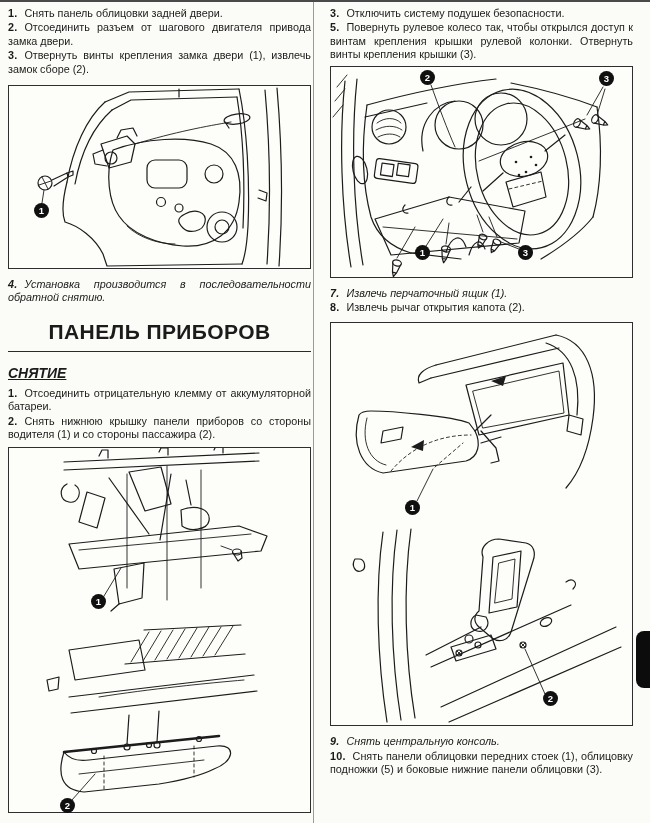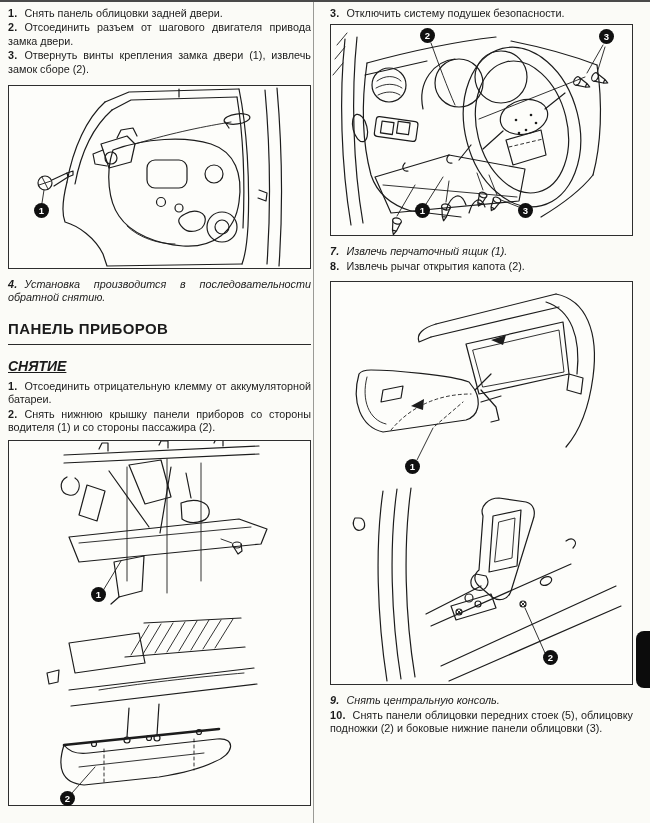--- a/index.html
+++ b/index.html
@@ -9,21 +9,21 @@
   .divider{position:absolute;left:313px;top:2px;height:821px;width:1px;background:#9a9a96;}
   .col{position:absolute;top:7px;}
   .col-left{left:8px;width:303px;}
   .col-right{left:330px;width:303px;}
   .step{margin:0 0 1px 0;font-size:10.8px;line-height:13.4px;text-align:justify;}
   .step b{font-weight:bold;margin-right:7px;letter-spacing:.2px;}
   .fig{position:relative;border:1.5px solid #2e2e2e;background:#fdfdfa;}
   .fig svg{display:block;}
   .co{position:absolute;width:15px;height:15px;border-radius:50%;background:#101010;color:#fff;
       font-size:9.5px;font-weight:bold;display:flex;align-items:center;justify-content:center;z-index:2;}
-  .h1{font-size:15px;font-weight:bold;letter-spacing:.4px;margin:15px 0 0 0;}
+  .h1{font-size:21px;font-weight:bold;letter-spacing:.4px;margin:15px 0 0 0;text-align:center;}
   .h1rule{border:0;border-top:1.5px solid #2a2a2a;margin:7px 0 0 0;}
   .h2{font-size:14px;font-weight:bold;font-style:italic;margin:13px 0 6px 0;text-decoration:underline;}
   .mt9{margin-top:9px;font-style:italic;}
   .fig-door{margin-top:9px;}
   .fig-panels{margin-top:6px;}
   .fig-dash{margin-top:4px;}
   .fig-glove{margin-top:8px;}
   .side-tab{position:absolute;right:0;top:631px;width:14px;height:57px;background:#0c0c0c;
             border-radius:8px 0 0 8px;}
   .art{stroke:#1c1c1c;stroke-width:1.2;fill:none;stroke-linecap:round;stroke-linejoin:round;}
@@ -160,20 +160,22 @@
       </svg>
       <div class="co" style="left:82px;top:146px">1</div>
       <div class="co" style="left:51px;top:350px">2</div>
     </div>
   </div>
 
   <div class="col col-right">
 
     <p class="step">
       <b>3.</b><span>Отключить систему подушек безопасности.</span></p>
+    <p class="step">
+      <b>5.</b><span>Повернуть рулевое колесо так, чтобы открылся доступ к винтам крепления крышки рулевой колонки. Отвернуть винты крепления крышки (3).</span></p>
 
     <div class="fig fig-dash">
       <svg width="300" height="210" viewBox="0 0 300 210">
         <g class="art">
           <path d="M14,14 C8,70 10,140 20,200"></path>
           <path d="M26,12 C20,70 22,140 32,198"></path>
           <path class="thin" d="M6,20 L16,8 M4,34 L14,22 M2,50 L12,38"></path>
           <path d="M36,38 C80,26 130,16 165,12"></path>
           <path d="M34,50 L96,36"></path>
           <path d="M36,38 C30,80 32,120 40,150 C46,168 60,180 80,186"></path>
@@ -304,17 +306,17 @@
           <line class="thin" x1="214" y1="167" x2="194" y2="122"></line>
         </g>
       </svg>
       <div class="co" style="left:74px;top:177px">1</div>
       <div class="co" style="left:212px;top:368px">2</div>
     </div>
 
     <p class="step mt9">
       <b>9.</b><span>Снять центральную консоль.</span></p>
     <p class="step">
-      <b>10.</b><span>Снять панели облицовки передних стоек (5), облицовку подножки (2) и боковые нижние панели облицовки (3).</span></p>
+      <b>10.</b><span>Снять панели облицовки передних стоек (1), облицовку подножки (5) и боковые нижние панели облицовки (3).</span></p>
   </div>
 
   <div class="side-tab"></div>
 </div>
 
 </body></html>

